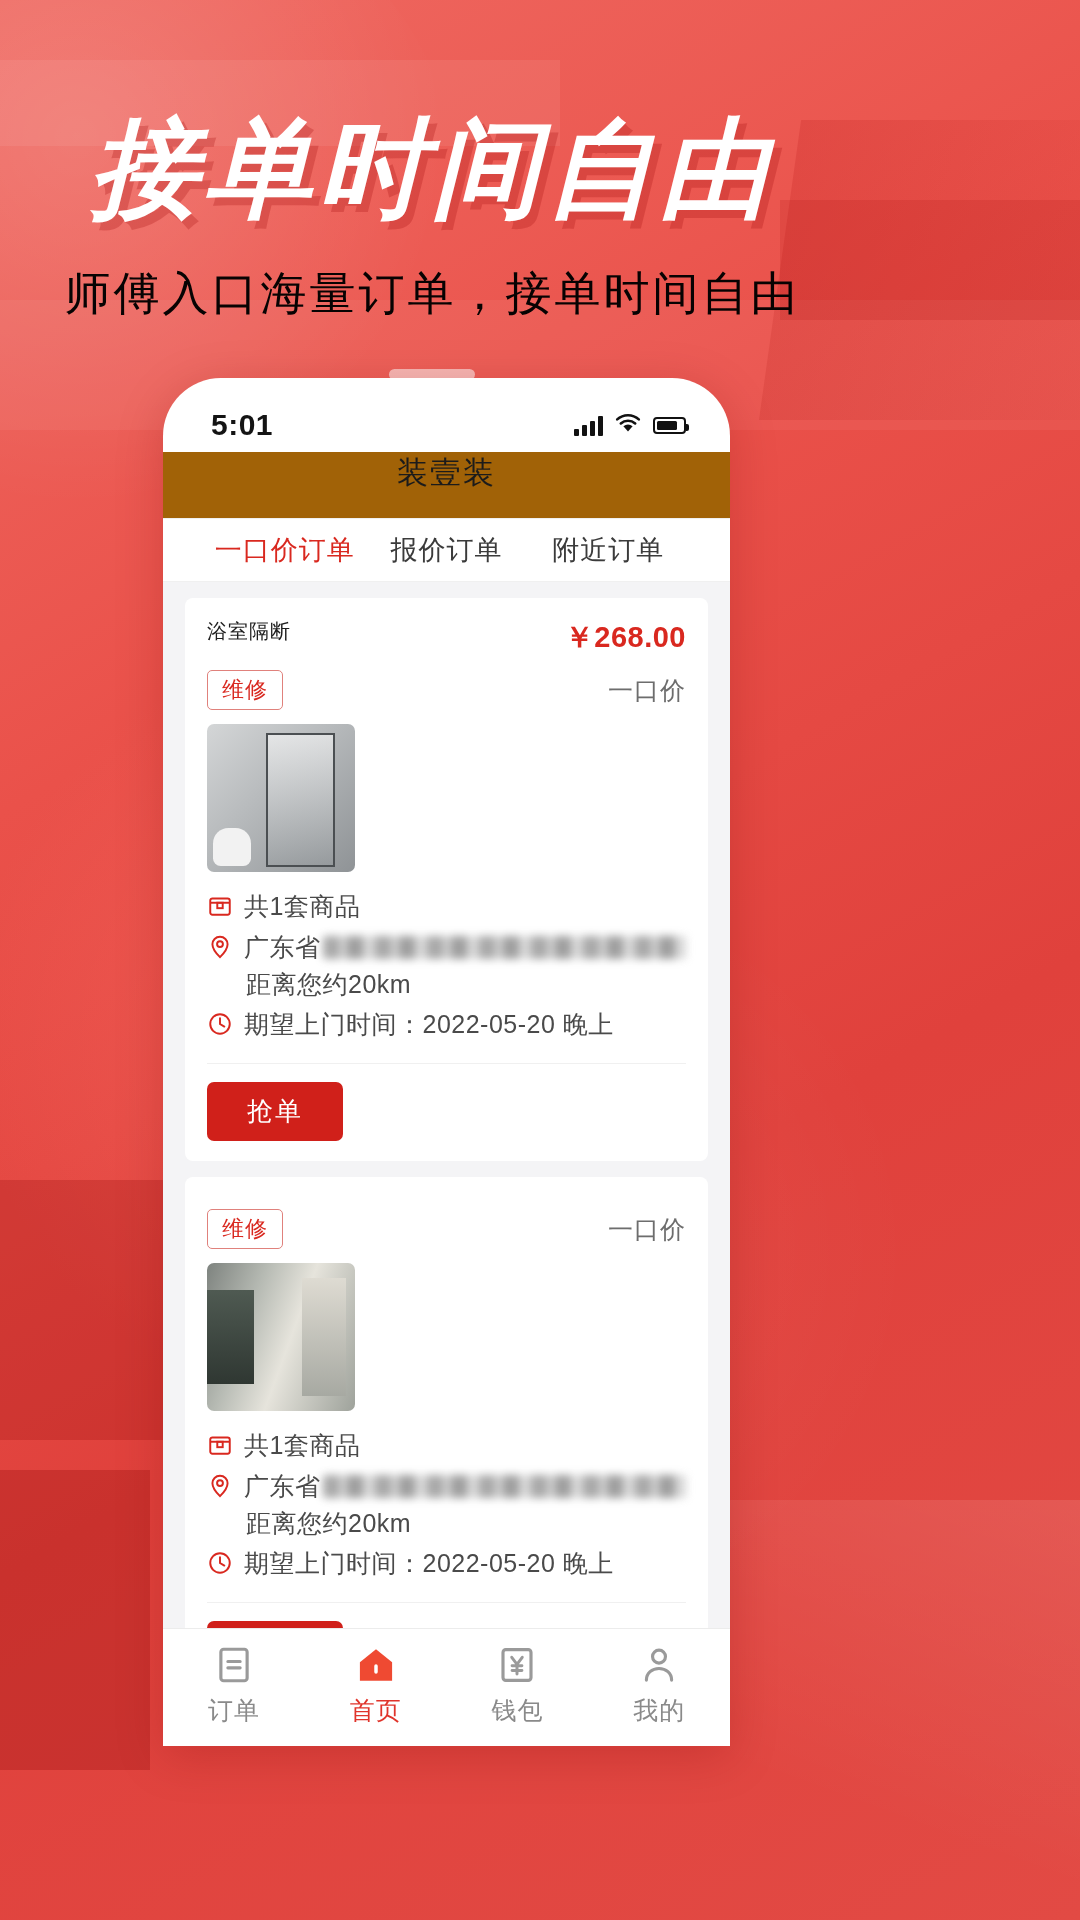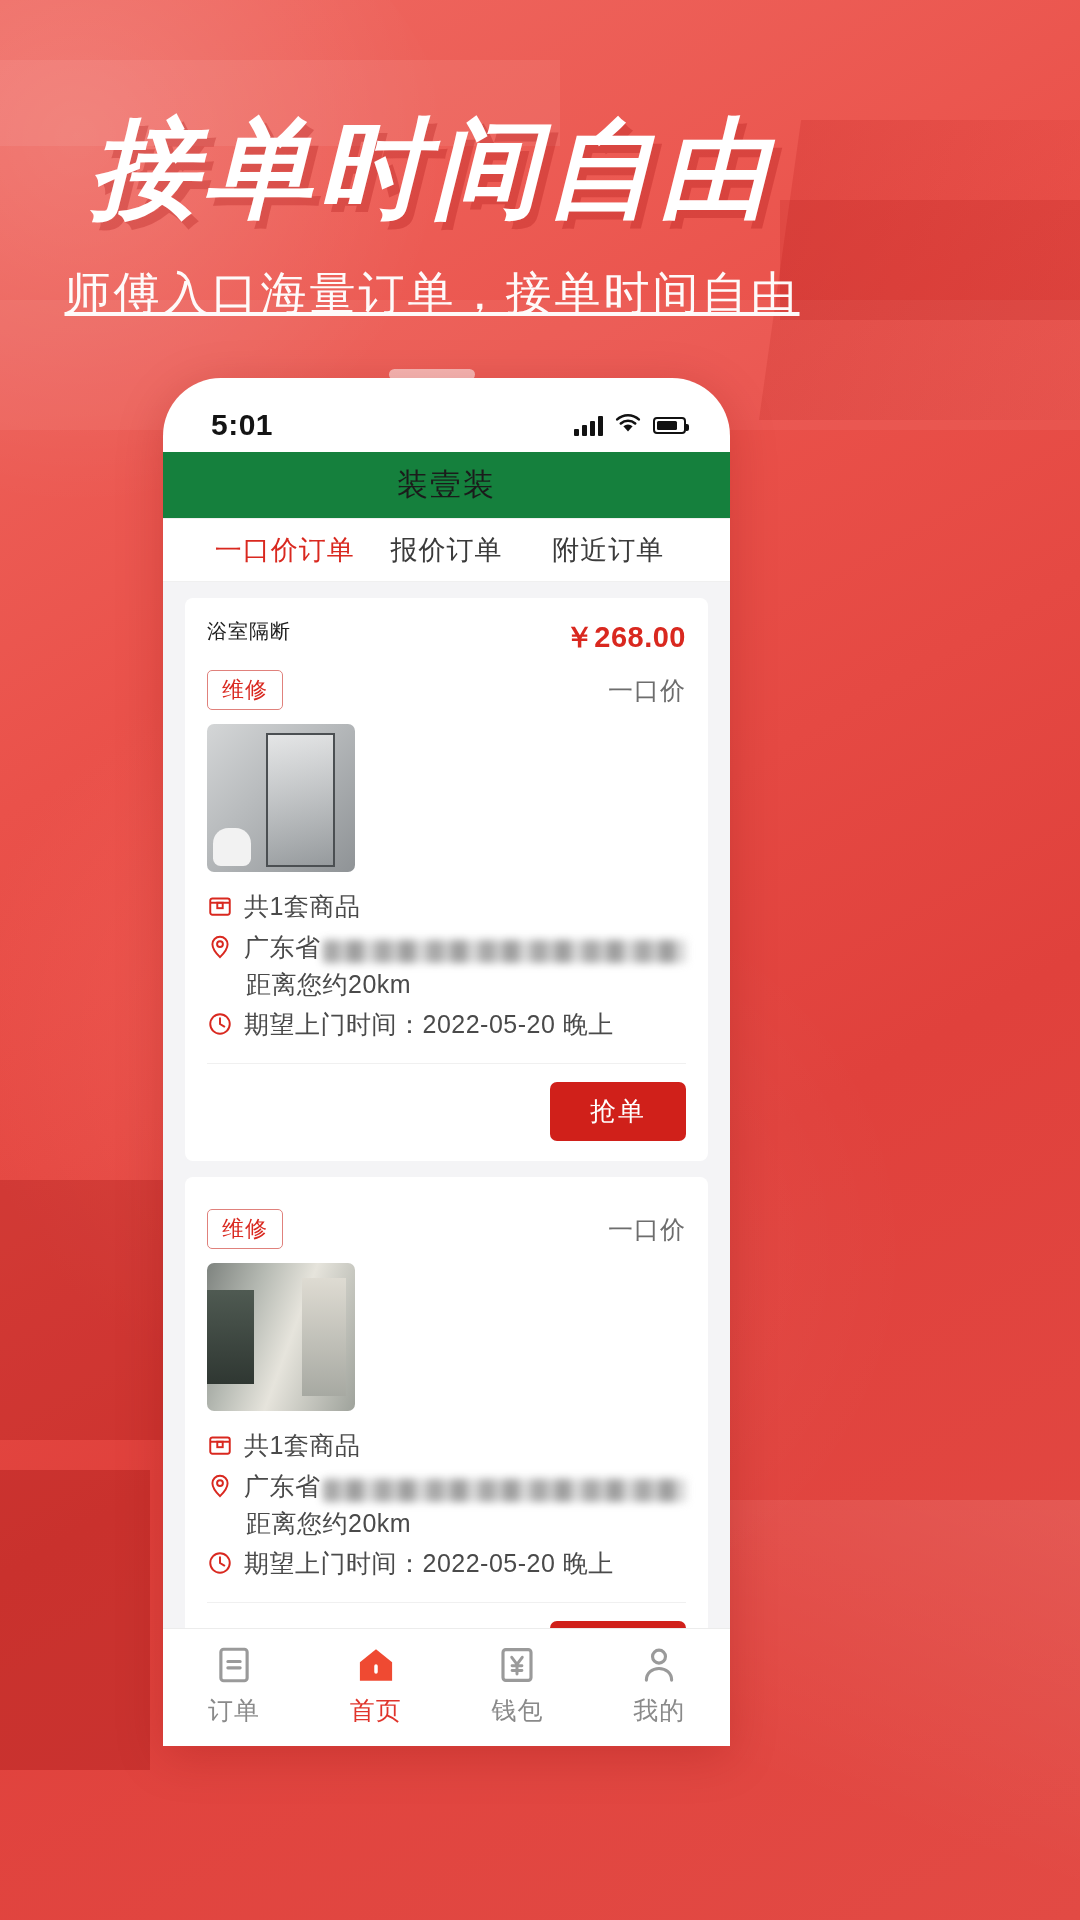--- a/index.html
+++ b/index.html
@@ -37,23 +37,22 @@
   
   #promo { position:absolute; left:0; top:0; width:864px; text-align:center; }
   #headline {
     margin-top:110px;
     font-size:108px; font-weight:bold; font-style:italic;
     color:#ffffff; letter-spacing:6px; line-height:1.1;
     text-shadow: 7px 8px 0 rgba(170,18,18,.28);
   }
   #subhead {
     margin-top:34px;
-    font-size:46px; color:#ffffff; letter-spacing:3px; font-weight:400;
+    font-size:46px; color:#000000; letter-spacing:3px; font-weight:400;
     opacity:.97;
-    text-decoration:underline;
   }
   #scrollpill {
     margin:44px auto 0; width:86px; height:11px; border-radius:6px;
     background:rgba(255,255,255,.55);
   }
 
   
   #phone {
     position:absolute; left:163px; top:378px;
     width:567px; height:1368px;
@@ -76,22 +75,22 @@
   .bars i { display:block; width:5px; background:#121212; border-radius:1px; }
   .bars i:nth-child(1){height:7px;} .bars i:nth-child(2){height:11px;}
   .bars i:nth-child(3){height:15px;} .bars i:nth-child(4){height:20px;}
   .batt { width:33px; height:17px; border:2px solid #111; border-radius:4px; position:relative; padding:2px; }
   .batt::after { content:""; position:absolute; right:-5px; top:5px; width:3px; height:7px;
                  background:#111; border-radius:0 2px 2px 0; }
   .batt span { display:block; height:100%; width:78%; background:#111; border-radius:1.5px; }
 
   
   #navbar {
-    flex:0 0 66px; display:flex; align-items:center; justify-content:center;
-    background:#15803d;
+    flex:0 0 66px; display:flex; align-items:flex-start; justify-content:center;
+    background:#a16207;
     font-family:Liberation Mono, monospace;
   }
   #navtitle { font-size:31px; color:#1b1b1b; letter-spacing:2px; }
 
   
   #tabs {
     flex:0 0 64px; display:flex; align-items:center;
     border-top:1px solid #f0f0f0; border-bottom:1px solid #f0f0f0;
     background:#fff; padding:0 41px;
   }
@@ -124,27 +123,27 @@
                  background:linear-gradient(180deg,#4f5a52,#2f3732); }
   .th2::after { content:""; position:absolute; right:6%; top:10%; width:30%; height:80%;
                 background:linear-gradient(180deg,#dedbd2,#a7a9a2); }
 
   .meta { flex:1; min-width:0; }
   .mline { display:flex; align-items:flex-start; gap:11px; margin-bottom:9px; }
   .mtext { font-size:25px; color:#4a4a4a; letter-spacing:.5px; line-height:1.28; white-space:nowrap; }
   .mtext.sub { margin-left:39px; margin-top:-4px; }
   .ico { flex:0 0 26px; width:26px; height:26px; margin-top:3px; }
   .ico svg { display:block; width:26px; height:26px; }
-  .addr { display:flex; align-items:flex-end; min-width:0; }
+  .addr { display:flex; align-items:center; min-width:0; }
   .blur {
     display:inline-block; height:23px; flex:1; min-width:0; margin-left:2px;
     background:repeating-linear-gradient(90deg,#9a9a9a 0 16px, #c9c9c9 16px 24px, #8e8e8e 24px 40px, #d2d2d2 40px 52px);
     filter:blur(4px); opacity:.85; border-radius:3px;
   }
-  .cfoot { border-top:1px solid #f0f0f0; padding:18px 0 20px; display:flex; justify-content:flex-end; }
+  .cfoot { border-top:1px solid #f0f0f0; padding:18px 0 20px; display:flex; justify-content:flex-start; }
   .grab {
     background:#d0201a; color:#fff; font-size:26px; letter-spacing:2px;
     padding:12px 40px; border-radius:7px; border:none;
   }
 
   
   #bottomnav {
     flex:0 0 118px; background:#fff; border-top:1px solid #ececec;
     display:flex; align-items:flex-start; padding-top:14px;
   }

